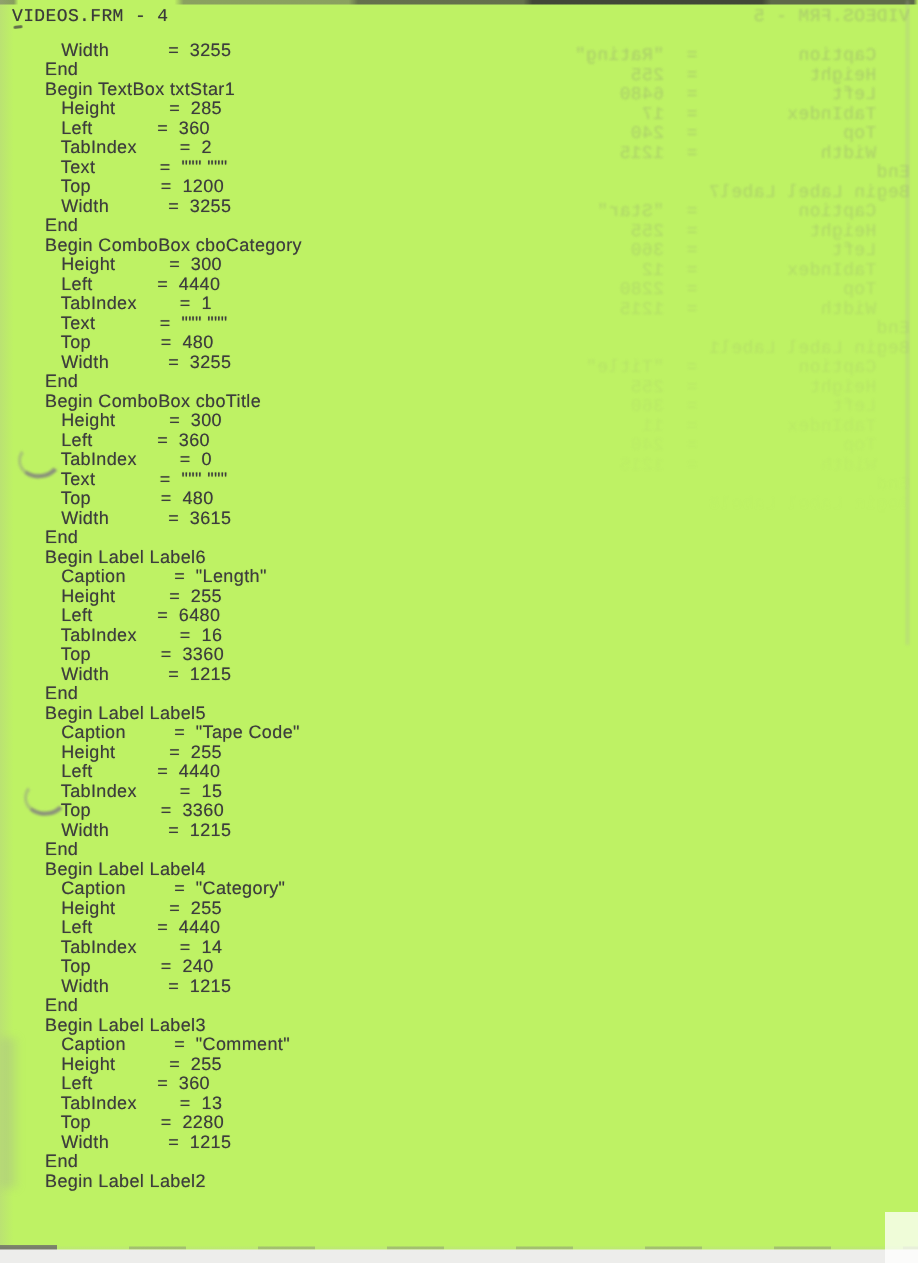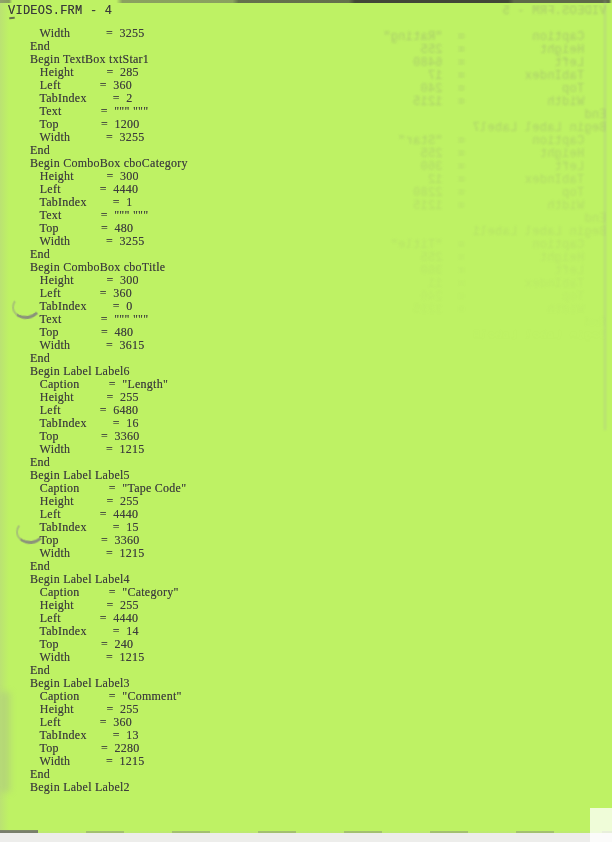--- a/index.html
+++ b/index.html
@@ -33,21 +33,21 @@
     white-space: pre;
   }
   
   .v-underline {
     position: absolute; top: 17px; left: 9px; width: 6px; height: 2px;
     background: rgba(70,70,68,0.75); transform: rotate(-6deg);
     filter: blur(0.3px); border-radius: 1px;
   }
   .listing {
     position: absolute; top: 27px; left: 30px; margin: 0;
-    font-family: Liberation Serif, serif;
+    font-family: Liberation Sans, sans-serif;
     font-size: 12px; line-height: 13px; letter-spacing: 0.25px;
     color: #3d3d3d;
     text-shadow: 0 0 0.5px rgba(55,55,55,0.55);
     white-space: pre;
   }
   
   .ghost {
     position: absolute; top: 5px; right: 5px; margin: 0;
     font-family: inherit;
     font-size: 12px; line-height: 13px; letter-spacing: 0.25px;

